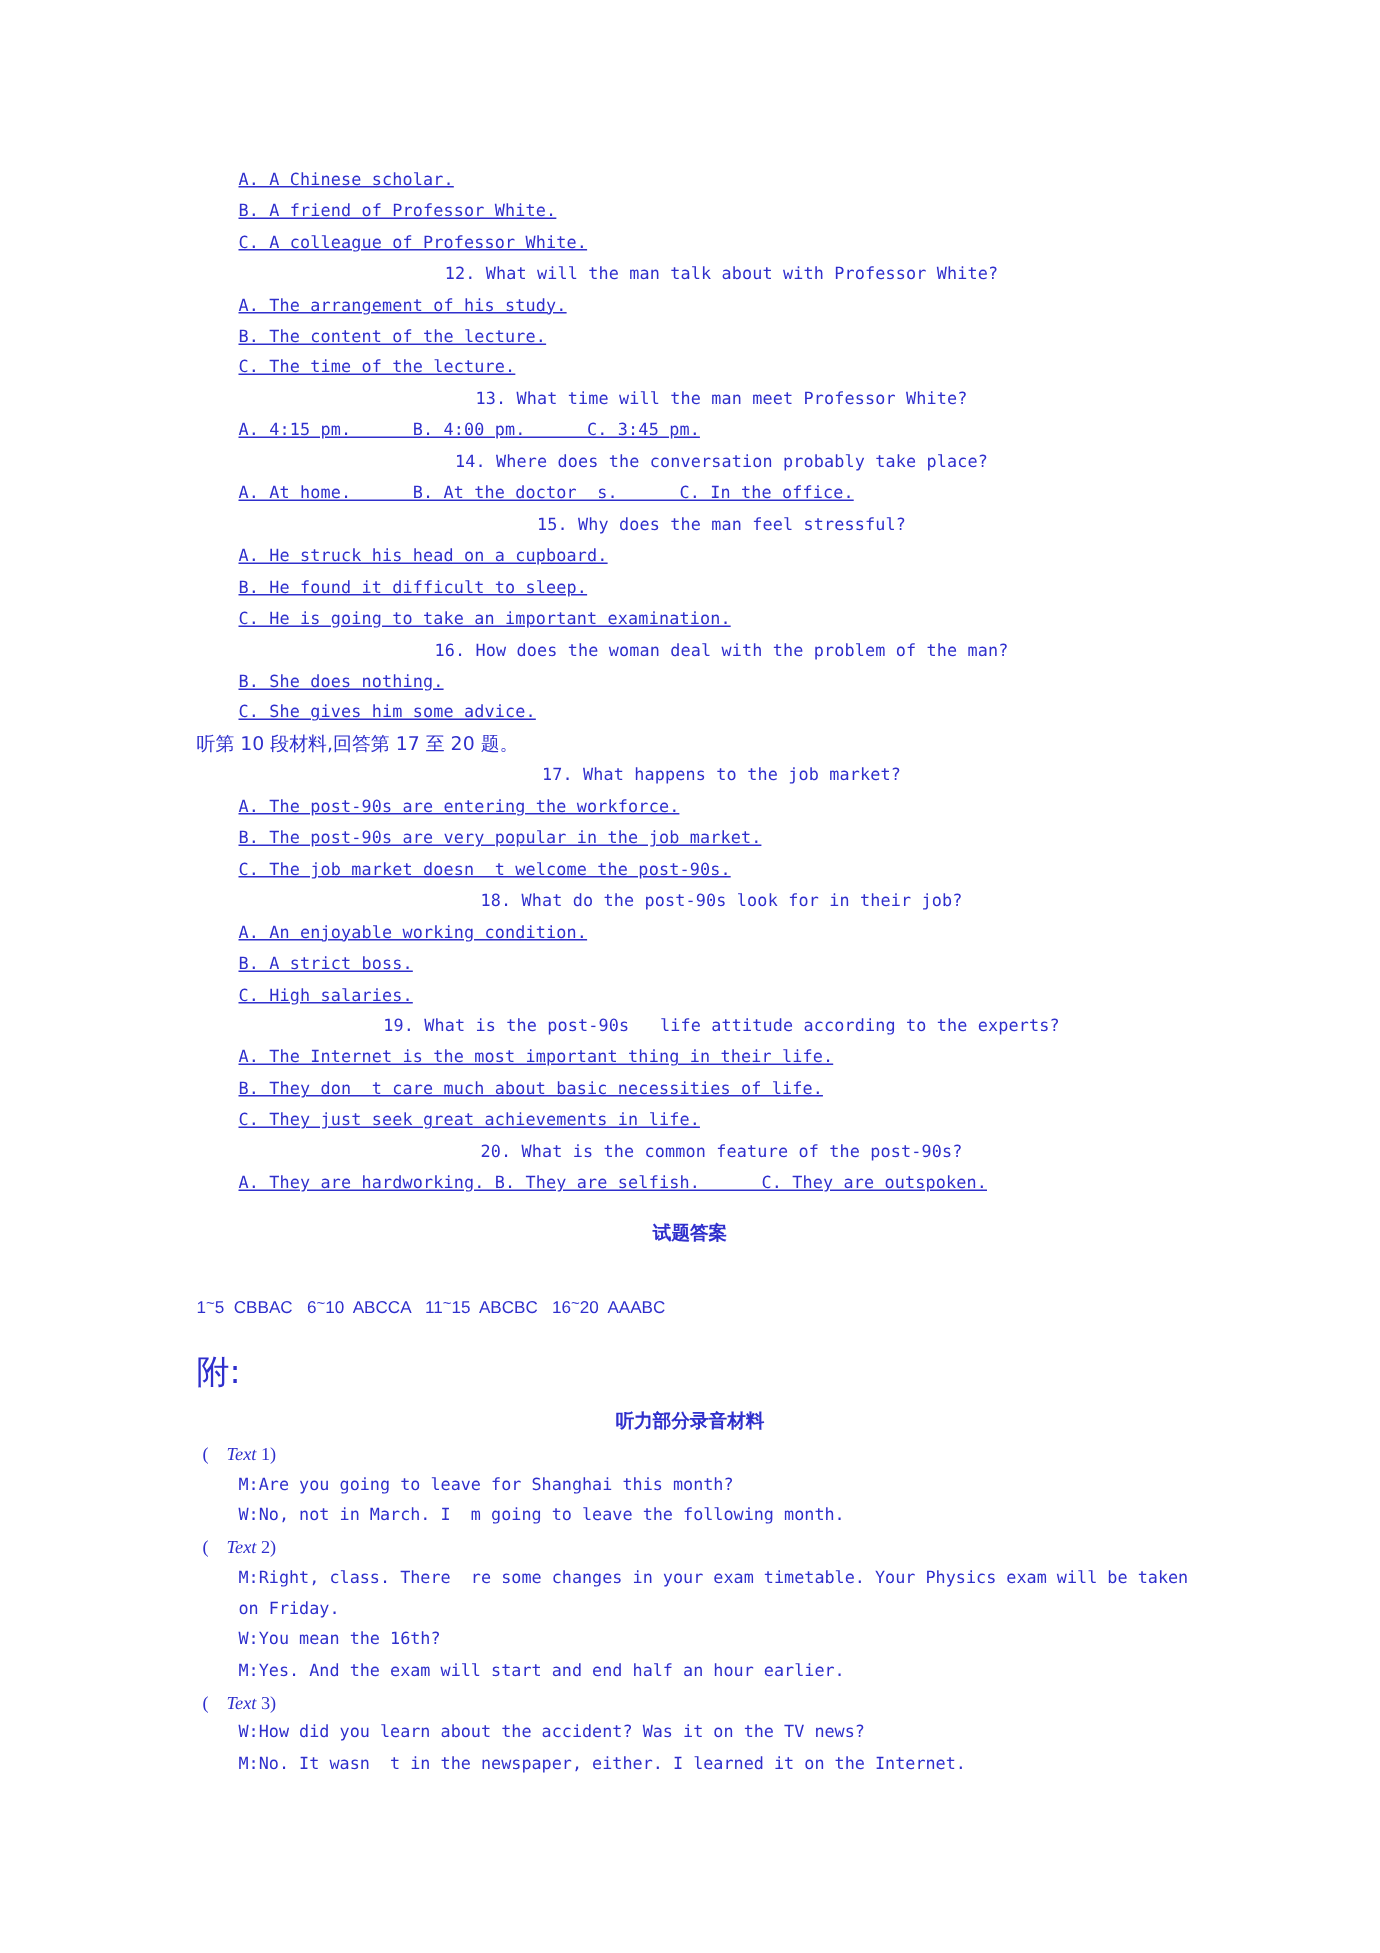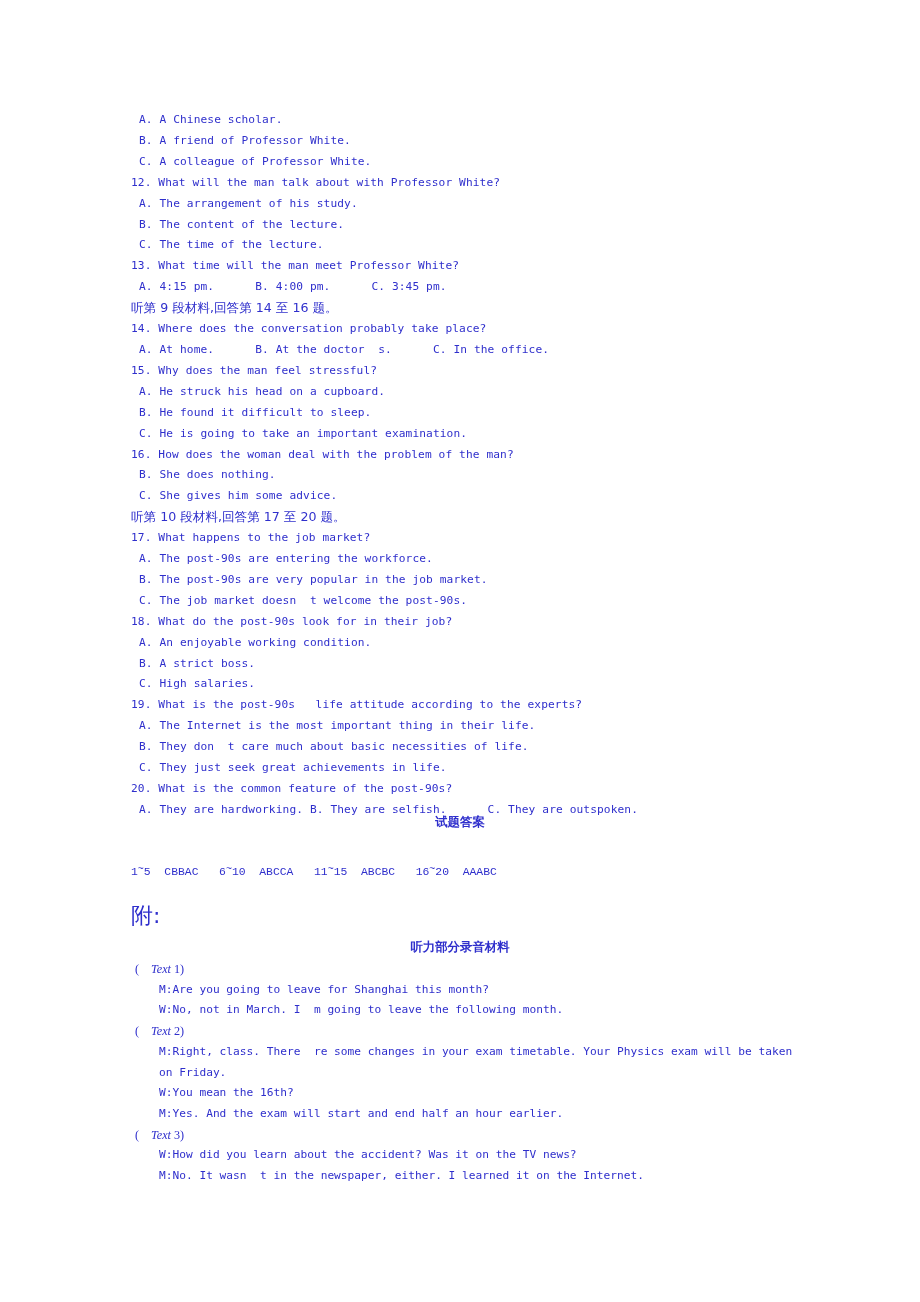--- a/index.html
+++ b/index.html
@@ -26,23 +26,25 @@
   .line {
     font-family: "DejaVu Sans Mono", "Liberation Mono", monospace;
     font-size: 11.2px;
     line-height: 20.9px;
     color: #2f2fcc;
     letter-spacing: 0.1px;
     white-space: pre;
   }
   .q-line {
     margin-left: 0px;
+    text-align: center;
   }
   .opt-line {
-    margin-left: 8px;
+    margin-left: 28px;
+    text-decoration: underline;
   }
   .cn-line {
     font-family: "DejaVu Sans", "Liberation Sans", sans-serif;
     font-size: 12.6px;
     line-height: 20.9px;
     color: #2f2fcc;
     white-space: pre;
     margin-left: 0px;
   }
   
@@ -55,21 +57,21 @@
     color: #2f2fcc;
     font-weight: 600;
   }
   #answers-heading { left: 0; top: 814px; }
   #script-heading  { left: 0; top: 939px; }
 
   .answer-key {
     position: absolute;
     left: 131px;
     top: 864px;
-    font-family: Liberation Mono, monospace;
+    font-family: Liberation Sans, sans-serif;
     font-size: 11.4px;
     color: #2f2fcc;
     white-space: pre;
   }
   .tilde { vertical-align: 0.32em; font-size: 10px; }
 
   .fu-heading {
     position: absolute;
     left: 131px;
     top: 903px;
@@ -110,21 +112,20 @@
   <div class="doc-body" id="questions-container">
       <div class="line opt-line">A. A Chinese scholar.</div>
       <div class="line opt-line">B. A friend of Professor White.</div>
       <div class="line opt-line">C. A colleague of Professor White.</div>
       <div class="line q-line">12. What will the man talk about with Professor White?</div>
       <div class="line opt-line">A. The arrangement of his study.</div>
       <div class="line opt-line">B. The content of the lecture.</div>
       <div class="line opt-line">C. The time of the lecture.</div>
       <div class="line q-line">13. What time will the man meet Professor White?</div>
       <div class="line opt-line">A. 4:15 pm.      B. 4:00 pm.      C. 3:45 pm.</div>
-      <div class="cn-line">听第 9 段材料,回答第 14 至 16 题。</div>
       <div class="line q-line">14. Where does the conversation probably take place?</div>
       <div class="line opt-line">A. At home.      B. At the doctor  s.      C. In the office.</div>
       <div class="line q-line">15. Why does the man feel stressful?</div>
       <div class="line opt-line">A. He struck his head on a cupboard.</div>
       <div class="line opt-line">B. He found it difficult to sleep.</div>
       <div class="line opt-line">C. He is going to take an important examination.</div>
       <div class="line q-line">16. How does the woman deal with the problem of the man?</div>
       <div class="line opt-line">B. She does nothing.</div>
       <div class="line opt-line">C. She gives him some advice.</div>
       <div class="cn-line">听第 10 段材料,回答第 17 至 20 题。</div>

